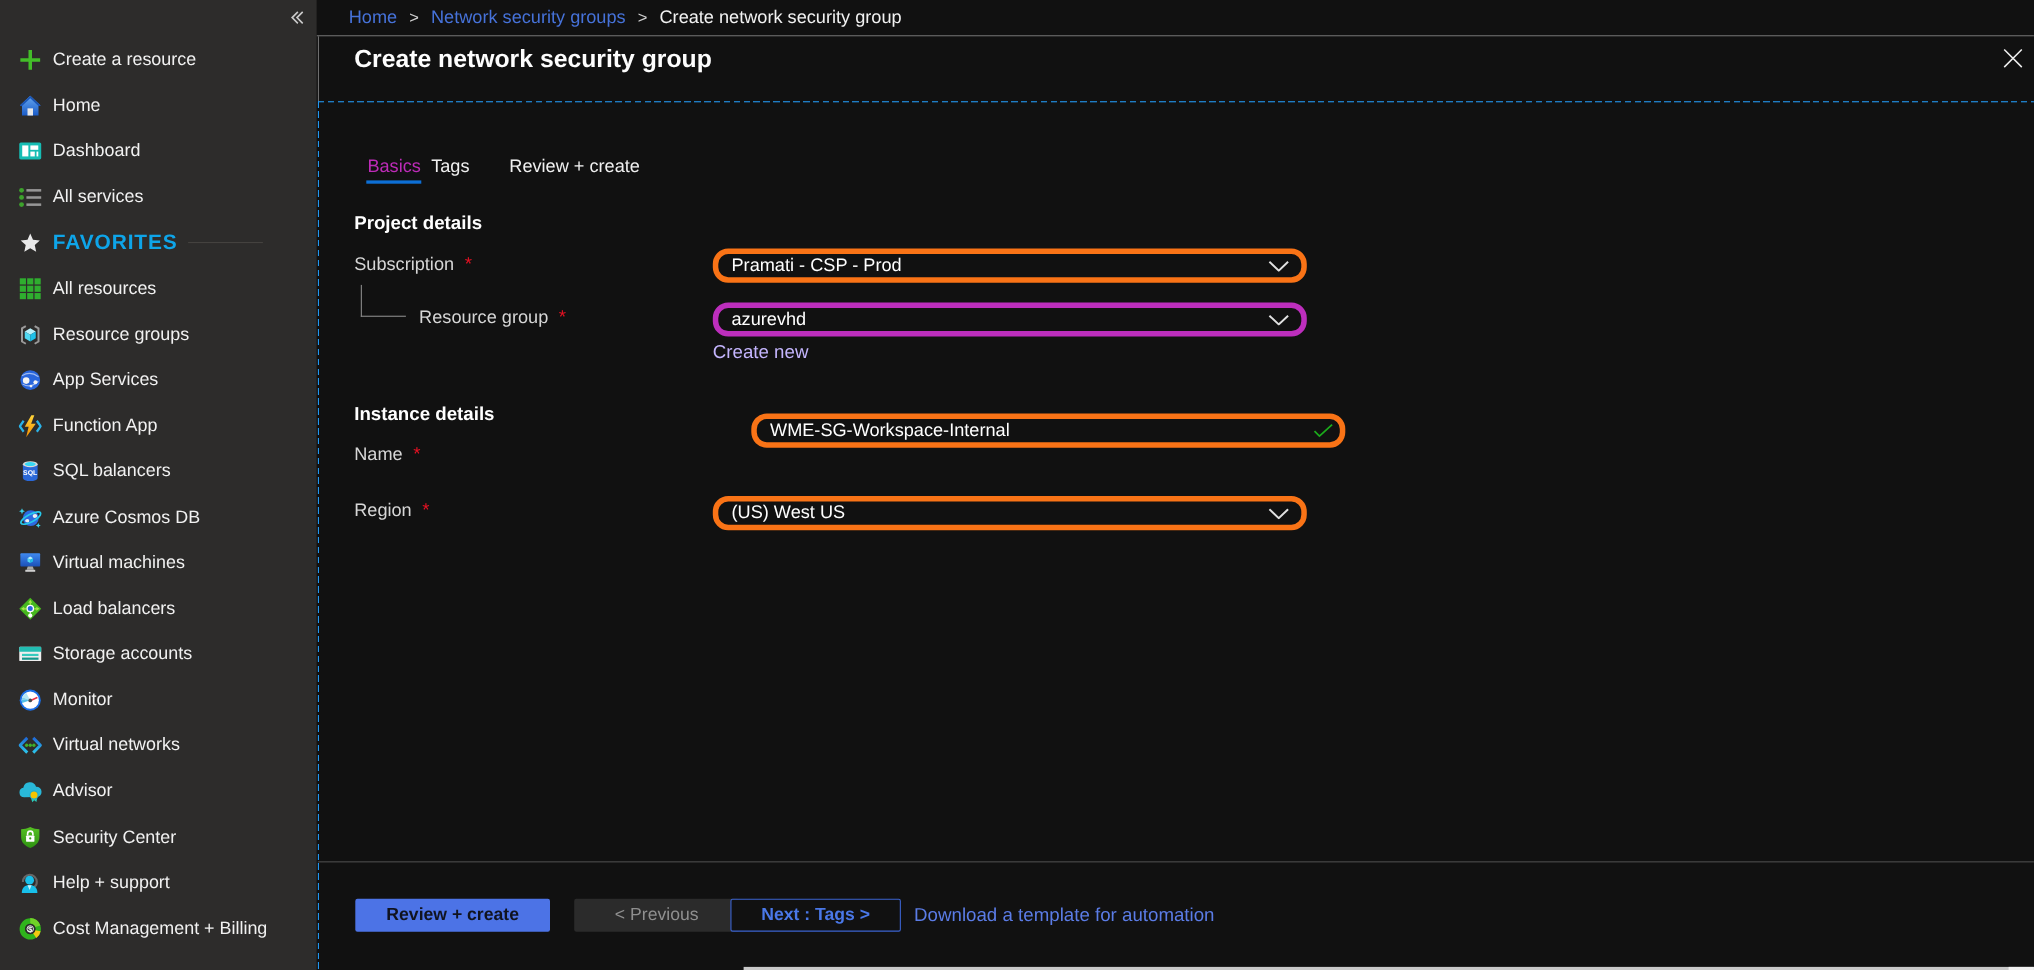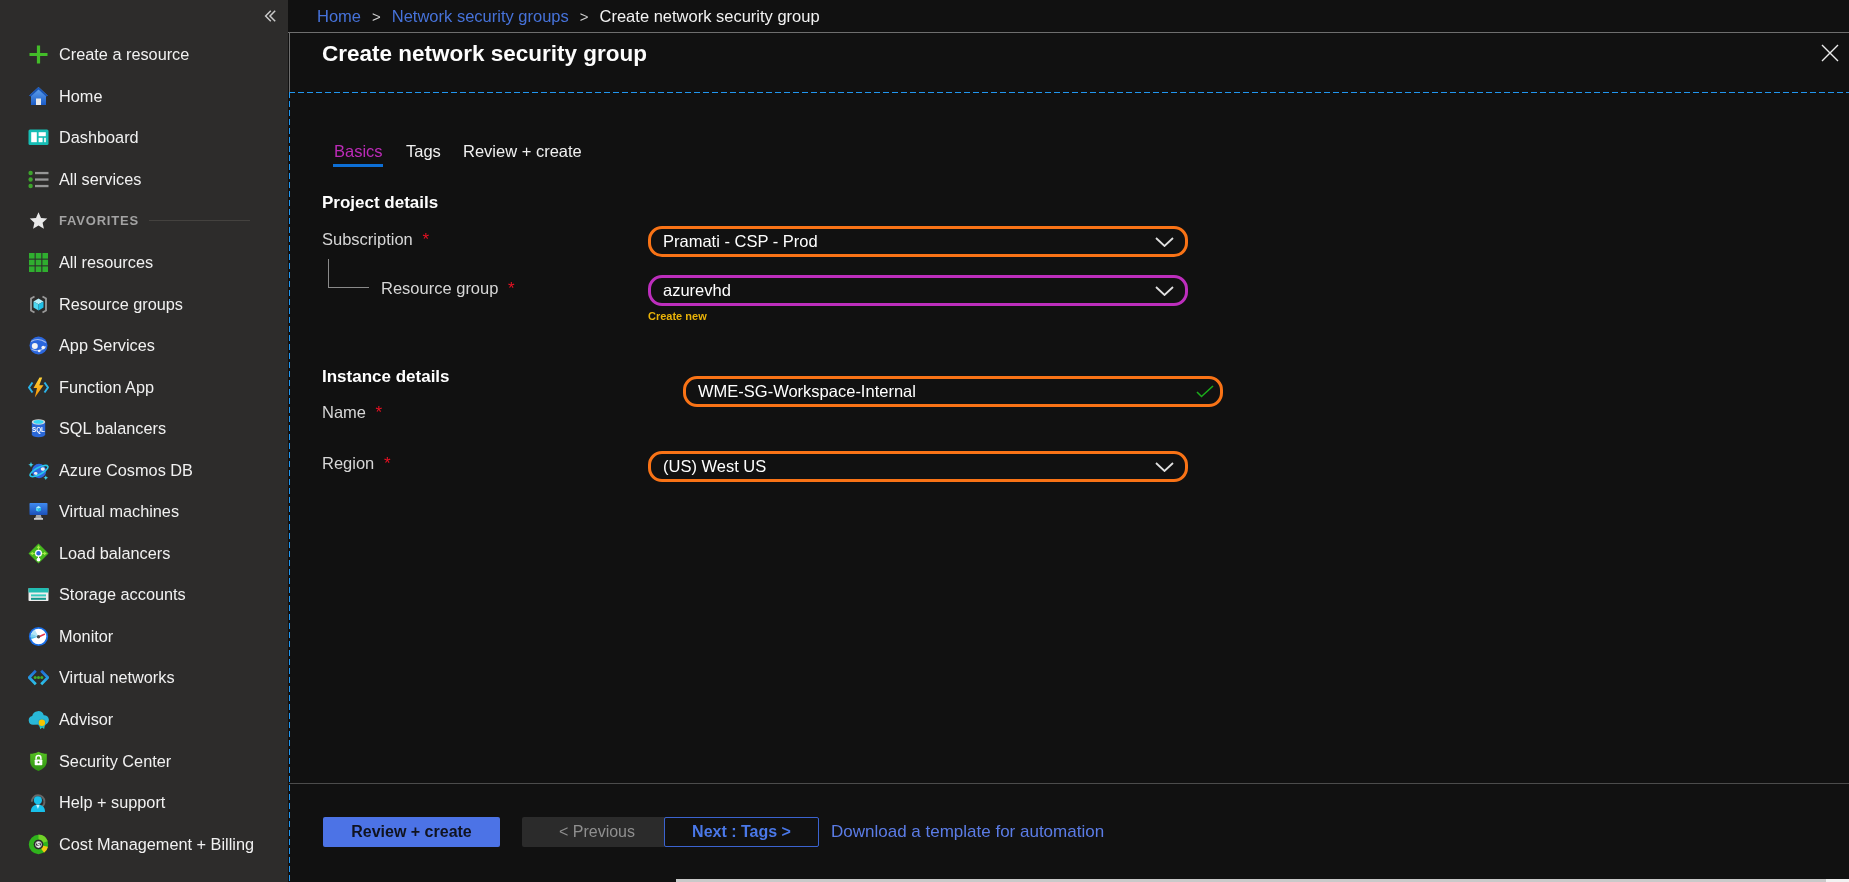--- a/index.html
+++ b/index.html
@@ -2,25 +2,25 @@
 <html><head>
 <meta charset="utf-8">
 <style>
 * { margin:0; padding:0; box-sizing:border-box; }
 html,body { width:1849px; height:882px; background:#111111; overflow:hidden;
   font-family:"Liberation Sans", sans-serif; }
 
 
 #sidebar { position:absolute; left:0; top:0; width:288px; height:882px; background:#2d2c2b; }
 
-#nav { position:absolute; left:11px; top:34px; width:240px; }
+#nav { position:absolute; left:0; top:34px; width:240px; }
 .nav-item { height:41.56px; display:flex; align-items:center; padding-left:17px; }
 .nav-item .ic { width:21px; height:21px; flex:0 0 21px; display:flex; align-items:center; justify-content:center; }
 .nav-item .txt { margin-left:10px; color:#f1f1f1; font-size:16.3px; white-space:nowrap; }
-.fav-txt { margin-left:10px; color:#a3a3a3; font-size:13px; font-weight:bold; letter-spacing:0.8px; }
+.fav-txt { margin-left:10px; color:#0ea5e9; font-size:19px; font-weight:bold; letter-spacing:0.8px; }
 .fav-line { flex:1; height:1px; background:#44423f; margin-left:10px; margin-right:1px; }
 
 
 #main { position:absolute; left:288px; top:0; width:1561px; height:882px; background:#111111; }
 #crumbbar { position:absolute; left:0; top:0; width:1561px; height:33px; border-bottom:1px solid #6e6e6e; display:flex; align-items:center; }
 #crumbbar .sep { color:#cfcfcf; font-size:15px; margin:0 11px; }
 .crumb-link { color:#4672d9; font-size:16.5px; }
 .crumb-cur { color:#f2f2f2; font-size:16.5px; }
 #vline { position:absolute; left:0.5px; top:33px; width:1px; height:59px; background:#6e6e6e; }
 #title { position:absolute; left:34px; top:42px; color:#fdfdfd; font-size:22.5px; font-weight:bold; line-height:1.1; }
@@ -28,35 +28,35 @@
 
 
 #dash-top { position:absolute; left:1px; top:92px; width:1560px; height:1px;
   background:repeating-linear-gradient(90deg,#2196ef 0 6px,transparent 6px 9px); }
 #dash-left { position:absolute; left:1px; top:92px; width:1px; height:790px;
   background:repeating-linear-gradient(180deg,#2196ef 0 6px,transparent 6px 9px); }
 
 
 .tab { position:absolute; font-size:16.5px; }
 #tab-basics { left:46px; top:142px; color:#bd2bb8;text-align:center; }
-#tab-tags { left:118px; top:142px; color:#f0f0f0; }
+#tab-tags { left:104px; top:142px; color:#f0f0f0; }
 #tab-review { left:175px; top:142px; color:#f0f0f0; }
 #tab-underline { position:absolute; left:45px; top:164px; width:50px; height:3px; background:#0d6fd6; }
 
 .h2 { position:absolute; color:#ffffff; font-size:17px; font-weight:bold; }
 .label { position:absolute; color:#d6d6d6; font-size:16.5px; }
 .req { color:#e81123; margin-left:5px; font-size:17px; }
 
-.field { position:absolute; left:360px; width:540px; height:31px; border:3px solid #f97316; border-radius:14px; background:#111; display:flex; align-items:center; padding-left:12px; color:#ffffff; font-size:16.5px; }
+.field { position:absolute; left:360px; width:540px; height:31px; border:5px solid #f97316; border-radius:14px; background:#111; display:flex; align-items:center; padding-left:12px; color:#ffffff; font-size:16.5px; }
 .chev { position:absolute; right:11px; top:50%; margin-top:-5px; }
 
 #conn-v { position:absolute; left:40px; top:259px; width:1px; height:29px; background:#8a8a8a; }
 #conn-h { position:absolute; left:40px; top:287px; width:41px; height:1px; background:#8a8a8a; }
 
-#createnew { position:absolute; left:360px; top:310px; color:#eab308; font-size:11px; font-weight:bold; }
+#createnew { position:absolute; left:360px; top:310px; color:#c4b5fd; font-size:17px; font-weight:normal; }
 
 
 #foot-line { position:absolute; left:1px; top:783px; width:1560px; height:1px; background:#4c4c4c; }
 .btn { position:absolute; top:817px; height:30px; border-radius:2px; display:flex; align-items:center; justify-content:center; font-size:16px; }
 #btn-review { left:35px; width:177px; background:#4c73e6; color:#10131f; font-weight:bold; }
 #btn-prev { left:234px; width:150px; background:#2b2b2b; color:#8f8f8f; }
 #btn-next { left:376px; width:155px; background:#111; border:1px solid #3b63d0; color:#4a78e8; font-weight:bold; }
 #dl-link { position:absolute; left:543px; top:822px; color:#5b7ce6; font-size:17px; }
 
 #scroll-track { position:absolute; left:676px; top:879px; width:1173px; height:3px; background:#c9c9c9; }

